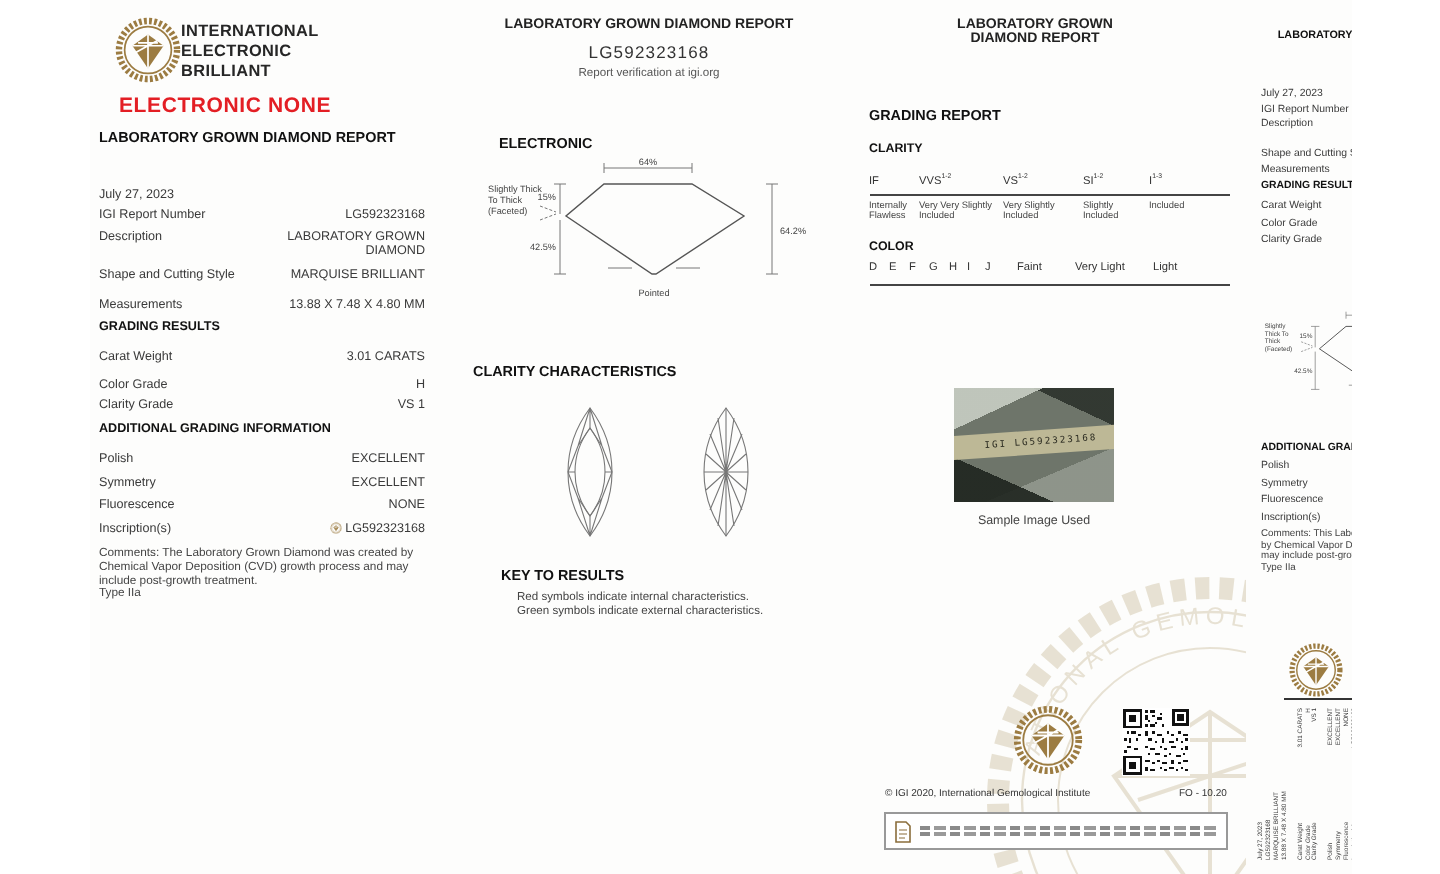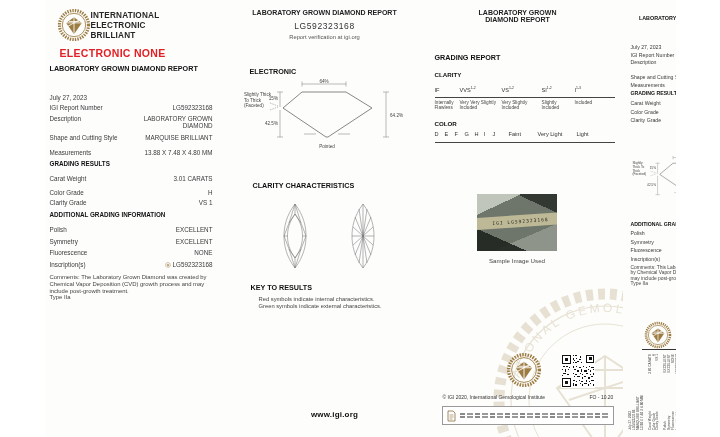--- a/index.html
+++ b/index.html
@@ -216,36 +216,35 @@
     <text class="dimtxt" x="82" y="6.5" text-anchor="middle">64%</text>
     <text class="dimtxt" x="36" y="24" text-anchor="end">15%</text>
     <text class="dimtxt" x="36" y="49" text-anchor="end">42.5%</text>
     <text class="dimtxt" x="148" y="41">64.2%</text>
     <text class="dimtxt" x="2" y="20">Slightly Thick</text>
     <text class="dimtxt" x="2" y="25.5">To Thick</text>
     <text class="dimtxt" x="2" y="31">(Faceted)</text>
     <text class="dimtxt" x="85" y="72" text-anchor="middle">Pointed</text>
   </svg>
 
-  <div class="abs sect-head" style="left:208px;top:181px">CLARITY CHARACTERISTICS</div>
+  <div class="abs sect-head" style="left:192px;top:181px">CLARITY CHARACTERISTICS</div>
 
   <svg class="abs" style="left:232px;top:203px" width="36" height="66" viewBox="0 0 36 66">
       <use href="#marquise-crown"></use>
     </svg>
   <svg class="abs" style="left:300px;top:203px" width="36" height="66" viewBox="0 0 36 66">
       <use href="#marquise-pav"></use>
     </svg>
 
   <div class="abs sect-head" style="left:206px;top:283px">KEY TO RESULTS</div>
   <div class="abs keytext" style="left:214px;top:296px">
     <div>Red symbols indicate internal characteristics.</div>
     <div>Green symbols indicate external characteristics.</div>
   </div>
 
-  <div class="abs website" style="left:195px;top:410px;width:190px;text-align:center">www.igi.org</div>
 
   <div class="abs" style="left:398px;top:9px;width:150px;text-align:center">
     <div class="mid-head-title">LABORATORY GROWN</div>
     <div class="mid-head-title">DIAMOND REPORT</div>
   </div>
 
   <div class="abs" style="left:390px;top:150px;width:188px;height:287px;overflow:hidden">
     <svg style="position:absolute;left:50px;top:130px;opacity:.35" width="240" height="240" viewBox="0 0 240 240">
       <g stroke="#c0b089" fill="none">
         <circle cx="120" cy="120" r="106" stroke-width="11" stroke-dasharray="7 5"></circle>

